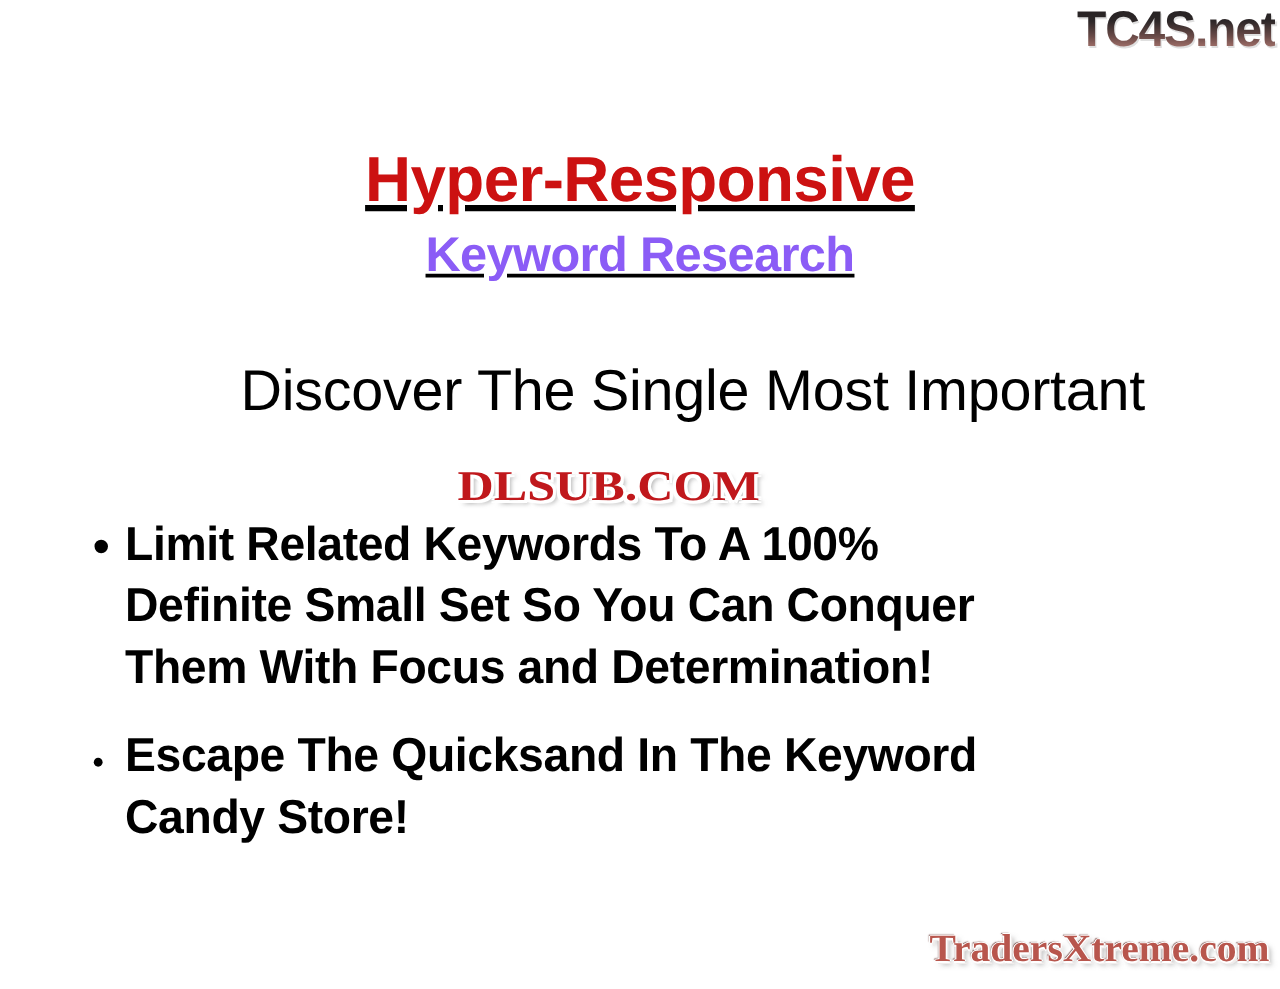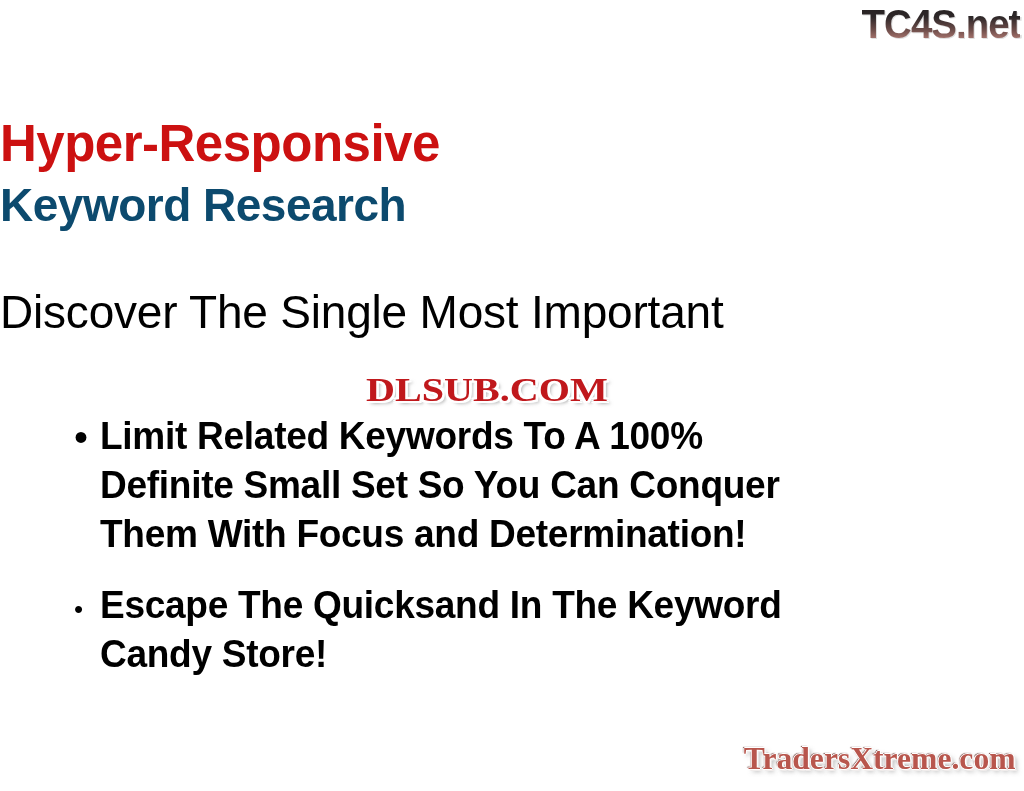--- a/index.html
+++ b/index.html
@@ -65,47 +65,49 @@
     user-select: none;
     z-index: 0;
   }
 
   
   .title-block {
     position: absolute;
     top: 112px;
     left: 0;
     width: 1024px;
+    text-align: center;
+    text-decoration: underline;
   }
   .title-line1 {
     font-family: "Liberation Sans", sans-serif;
     font-weight: bold;
     font-size: 51px;
     line-height: 63px;
     color: #cc1111;
     letter-spacing: -0.5px;
     white-space: nowrap;
   }
   .title-line2 {
     font-family: "Liberation Sans", sans-serif;
     font-weight: bold;
-    font-size: 46px;
+    font-size: 39px;
     line-height: 60px;
-    color: #0c4a6e;
+    color: #8b5cf6;
     letter-spacing: -0.5px;
     white-space: nowrap;
   }
 
   
   .subtitle-block {
     position: absolute;
     top: 282px;
     left: 0;
     width: 916px;
-    text-align: left;
+    text-align: right;
     font-family: "Liberation Sans", sans-serif;
     font-weight: normal;
     font-size: 46px;
     line-height: 60px;
     color: #000000;
     letter-spacing: -0.2px;
   }
   .subtitle-line { white-space: nowrap; }
 
   

